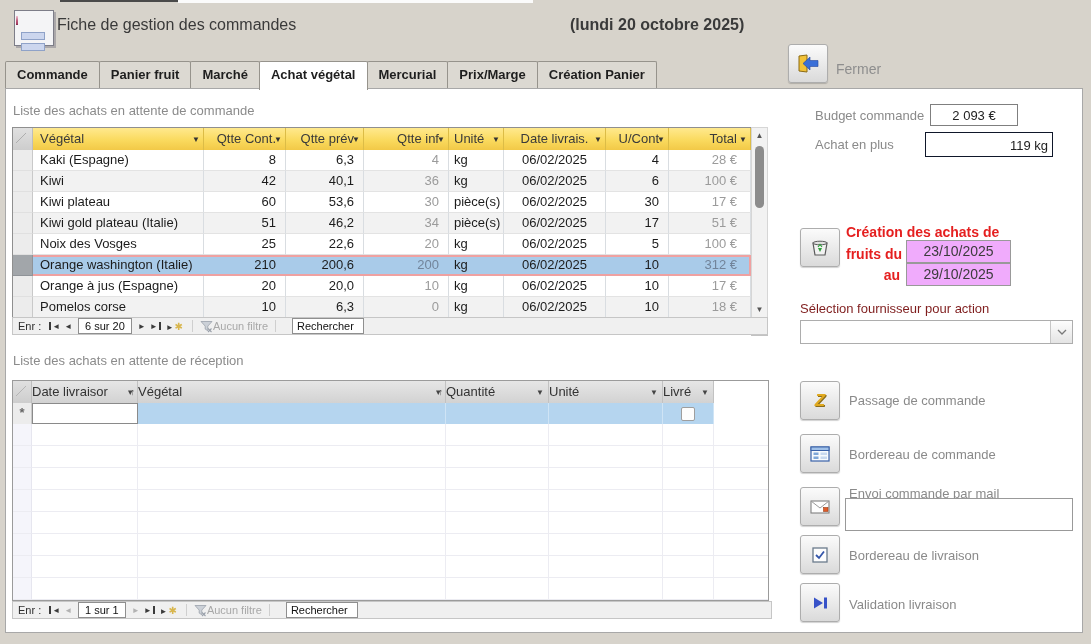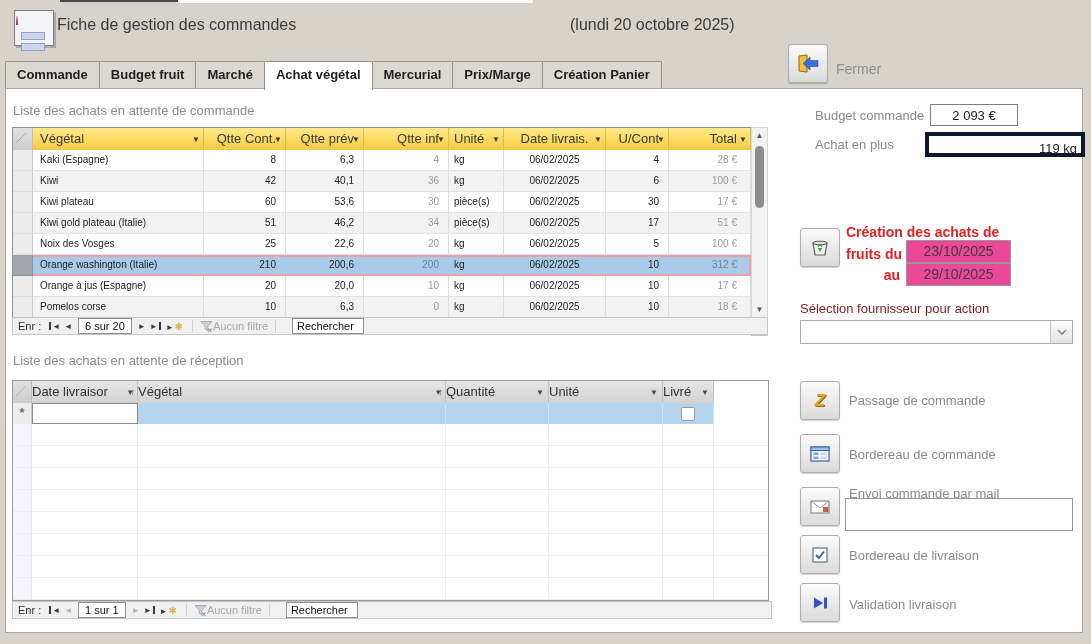--- a/index.html
+++ b/index.html
@@ -13,21 +13,21 @@
   
   .strip-dark{left:60px;top:0;width:118px;height:2px;background:#4a4a4a}
   .strip-white{left:178px;top:0;width:355px;height:3px;background:#fbfbfb}
 
   
   .form-icon{left:14px;top:10px;width:38px;height:34px;background:#f4f4f6;
     border:1px solid #7d7d88;box-shadow:2px 2px 0 rgba(90,90,110,.35)}
   .form-icon .bar{height:8px;background:linear-gradient(#eec3d0 0%,#c06080 55%,#a43a60 100%);border-bottom:1px solid #8c3050}
   .form-icon .row{width:22px;height:6px;background:#ccd6ee;border:1px solid #8fa2c8;margin:3px 4px 0 6px}
   .page-title{left:57px;top:16px;font-size:16px;font-weight:normal;color:#3a3a3a}
-  .page-date{left:570px;top:16px;font-size:16px;font-weight:normal;color:#3a3a3a}
+  .page-date{left:570px;top:16px;font-size:16px;font-weight:bold;color:#3a3a3a}
 
   
   .tabbar{left:5px;top:61px;height:28px;display:flex;z-index:5}
   .tab{height:26px;line-height:26px;padding:0 11px;background:#dcd9d2;
     border:1px solid #96938c;border-bottom:none;border-radius:2px 2px 0 0;
     font-size:13px;font-weight:bold;color:#1e1e1e;margin-right:-1px;white-space:nowrap}
   .tab.active{background:#fff;height:28px;z-index:6;position:relative}
 
   
   .btn3d{background:linear-gradient(#fbfbfb,#dadada);border:1px solid #adadad;border-radius:3px;
@@ -47,21 +47,21 @@
   .tbl1{left:12px;top:127px;width:738px;background:#fff;border:1px solid #8f8f8f;box-sizing:content-box}
   .thead{display:flex;height:22px}
   .corner{width:20px;box-sizing:border-box;background:linear-gradient(#e0e0e0,#cdcdcd);
     border-right:1px solid #bdbdbd;position:relative}
   .corner:after{content:"";position:absolute;left:3px;top:5px;width:10px;height:10px;
     background:linear-gradient(135deg,transparent 46%,#aeaeae 46%,#aeaeae 54%,transparent 54%)}
   .hcell{position:relative;box-sizing:border-box;height:22px;line-height:22px;
     background:linear-gradient(#ffe98e 0%,#fada5e 55%,#f2c947 100%);
     border-right:1px solid #dcbc46;font-size:13px;color:#3a3a3a;text-align:center}
   .hcell .dd{position:absolute;right:3px;top:1px;font-size:8px;color:#333}
-  .trow{display:flex;height:21px;line-height:20px;font-size:10px;background:#fff;color:#1c1c1c}
+  .trow{display:flex;height:21px;line-height:20px;font-size:13px;background:#fff;color:#1c1c1c}
   .trow.alt{background:#f2f2f2}
   .selcell{width:20px;box-sizing:border-box;background:#ececec;border-right:1px solid #c9c9c9;border-bottom:1px solid #e0e0e0}
   .tcell{box-sizing:border-box;border-right:1px solid #d9dde1;border-bottom:1px solid #e3e3e3;overflow:hidden;white-space:nowrap}
   .c-veg{width:171px;text-align:left;padding-left:7px}
   .c-cont{width:82px;text-align:right;padding-right:9px}
   .c-prev{width:78px;text-align:right;padding-right:9px}
   .c-inf{width:85px;text-align:right;padding-right:9px;color:#9b9b9b}
   .c-uni{width:55px;text-align:left;padding-left:5px}
   .c-date{width:102px;text-align:center}
   .c-ucont{width:63px;text-align:right;padding-right:9px}
@@ -118,29 +118,29 @@
   .t2row .sel{width:19px;box-sizing:border-box;background:#f5f5fb;border-right:1px solid #e6e6ef;border-bottom:1px solid #ececf2}
   .t2row .cell{box-sizing:border-box;border-right:1px solid #ececf2;border-bottom:1px solid #ececf2}
   .t2row .r-ghost{border-right:none}
 
   
   .rp-lbl{font-size:13px;color:#8a8a8a}
   .budget-lbl{left:815px;top:108px}
   .budget-box{left:930px;top:104px;width:88px;height:22px;border:1px solid #7f7f7f;background:#fff;
     text-align:center;line-height:22px;font-size:13px;color:#222;box-sizing:border-box}
   .achat-lbl{left:815px;top:137px}
-  .achat-box{left:925px;top:132px;width:160px;height:25px;border:4px solid #0f172a;background:#fff;
+  .achat-box{left:925px;top:132px;width:128px;height:25px;border:1px solid #0f172a;background:#fff;
     text-align:right;padding-right:4px;line-height:25px;font-size:13px;color:#222;box-sizing:border-box}
 
   .create-btn{left:800px;top:228px;width:38px;height:37px}
   .red{color:#e51f1f;font-weight:bold;font-size:14px;white-space:nowrap}
   .red1{left:846px;top:224px}
   .red2{left:846px;top:246px}
   .red3{left:868px;top:267px;width:32px;text-align:right}
-  .ybox{background:#ec4899;border:1px solid #999;width:103px;height:21px;line-height:21px;
+  .ybox{background:#f0abfc;border:1px solid #999;width:103px;height:21px;line-height:21px;
     text-align:center;font-size:14px;color:#3c3c3c;box-sizing:content-box}
   .ybox1{left:906px;top:240px}
   .ybox2{left:906px;top:263px}
 
   .supplier-lbl{left:800px;top:301px;font-size:13px;color:#7f1d1d}
   .combo{left:800px;top:320px;width:273px;height:24px;background:#fff;border:1px solid #adadad;box-sizing:border-box}
   .combo .val{position:absolute;left:4px;top:0;line-height:22px;font-size:13px;color:#222}
   .combo .drop{position:absolute;right:0;top:0;width:21px;height:22px;background:linear-gradient(#fdfdfd,#e4e4e4);
     border-left:1px solid #c6c6c6;display:flex;align-items:center;justify-content:center}
 
@@ -163,21 +163,21 @@
 <div class="abs strip-white"></div>
 
 <div class="abs form-icon">
   <div class="bar"></div><div class="row"></div><div class="row"></div>
 </div>
 <div class="abs page-title">Fiche de gestion des commandes</div>
 <div class="abs page-date">(lundi 20 octobre 2025)</div>
 
 <div class="abs tabbar">
     <div class="tab">Commande</div>
-    <div class="tab">Budget fruit</div>
+    <div class="tab">Panier fruit</div>
     <div class="tab">Marché</div>
     <div class="tab active">Achat végétal</div>
     <div class="tab">Mercurial</div>
     <div class="tab">Prix/Marge</div>
     <div class="tab">Création Panier</div>
   </div>
 
 <div class="abs btn3d fermer-btn">
   <svg width="24" height="20" viewBox="0 0 24 20">
     <polygon points="3,2 11,1 11,18 3,17" fill="#f2c238" stroke="#8a6a15" stroke-width="1"></polygon>

